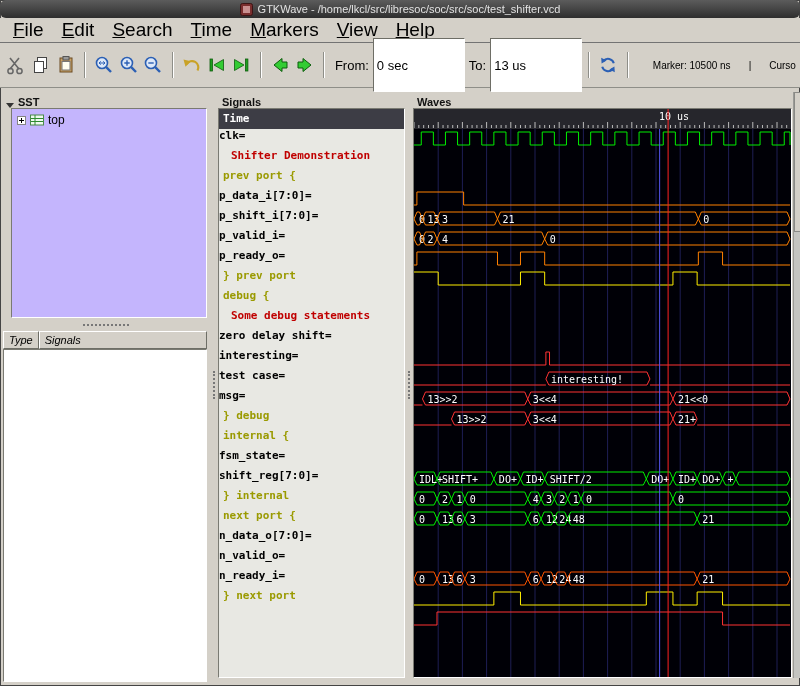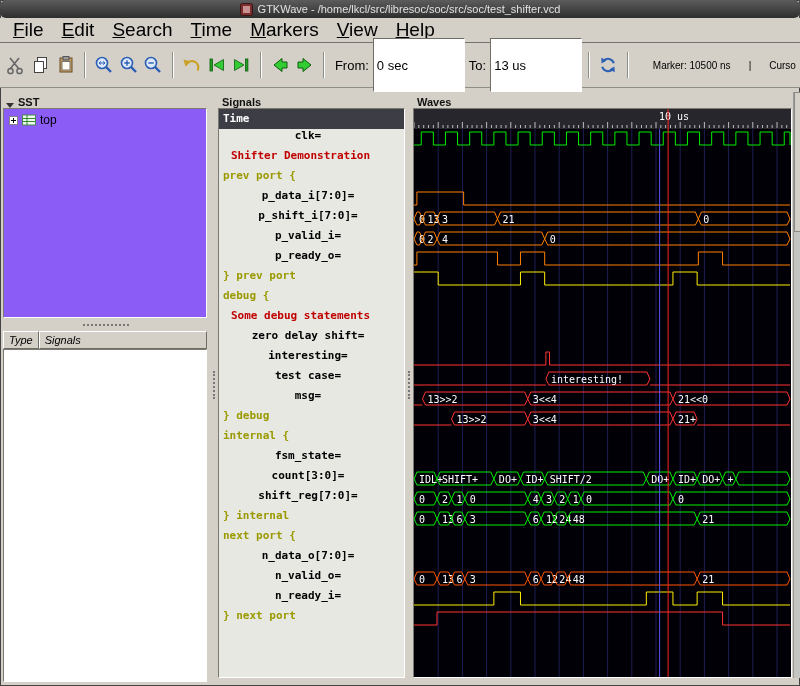--- a/index.html
+++ b/index.html
@@ -21,39 +21,39 @@
   .tlabel{font-size:13px;margin:0 4px 0 4px;white-space:nowrap;}
   .tfield{width:84px;height:20px;font:13px "Liberation Sans",sans-serif;border:1px solid;border-color:#6e6e66 #fff #fff #6e6e66;background:#fff;padding:16px 3px;}
   .ttext{font-size:10px;margin-left:18px;white-space:nowrap;}
   
   .panel{position:absolute;display:flex;flex-direction:column;}
   .frame-label{height:16px;font-size:11px;font-weight:bold;color:#111;display:flex;align-items:flex-end;gap:4px;padding-left:4px;}
   .tri{width:0;height:0;border-left:4px solid transparent;border-right:4px solid transparent;border-top:5px solid #333;}
   .content-sunken{flex:1;border:1px solid;border-color:#7a7a72 #ffffff #ffffff #7a7a72;overflow:hidden;position:relative;}
   
   #sst-panel{left:2px;top:92px;width:208px;height:592px;}
-  .sst-tree{height:202px;margin:0 3px 0 1px;background:#8b5cf6;border:1px solid;border-color:#7a7a72 #fff #fff #7a7a72;padding:3px;}
+  .sst-tree{height:202px;margin:0 3px 0 9px;background:#c4b5fd;border:1px solid;border-color:#7a7a72 #fff #fff #7a7a72;padding:3px;}
   .tree-item{display:flex;align-items:center;gap:4px;font-size:12px;height:16px;padding-left:2px;color:#000;}
   .hsash{height:13px;display:flex;align-items:center;justify-content:center;}
   .hgrip{width:46px;border-top:2px dotted #777;}
   .cols-header{display:flex;height:18px;margin:0 3px 0 1px;font-style:italic;}
   .colbtn{background:#d4d0c8;border:1px solid;border-color:#fff #6e6e66 #6e6e66 #fff;font-size:11px;padding:1px 5px;line-height:14px;color:#000;}
   .colbtn.grow{flex:1;}
   .sst-list{flex:1;margin:0 3px 2px 1px;background:#fff;border:1px solid;border-color:#7a7a72 #fff #fff #7a7a72;}
   
   .vsash{position:absolute;top:92px;width:6px;height:586px;display:flex;align-items:center;justify-content:center;}
   #vsash1{left:211px;}
   #vsash2{left:406px;}
   .vgrip{height:28px;border-left:2px dotted #777;}
   
   #signals-panel{left:218px;top:92px;width:187px;height:586px;}
   #signals-panel .content-sunken{background:#e8e8e3;}
   .time-header{height:20px;background:#3d3d45;color:#fff;font:bold 11px "DejaVu Sans Mono",monospace;line-height:20px;padding-left:4px;}
   .sigrow{height:20px;line-height:20px;font:bold 11px "DejaVu Sans Mono",monospace;white-space:nowrap;overflow:hidden;}
-  .sigrow.signal{text-align:center;padding-right:7px;color:#000;}
+  .sigrow.signal{text-align:left;padding-right:7px;color:#000;}
   .sigrow.comment{text-align:left;padding-left:12px;color:#c00000;}
   .sigrow.group{text-align:left;padding-left:4px;color:#9a9a00;}
   
   #waves-panel{left:413px;top:92px;width:379px;height:586px;}
   #waves-panel .content-sunken{background:#000006;}
   
   .vscroll{position:absolute;left:793px;top:92px;width:7px;height:586px;background:#c4c4c0;border-left:1px solid #9a9a96;}
   .vthumb{position:absolute;left:0;right:0;top:0;height:140px;background:#d4d0c8;border:1px solid #8a8a86;box-sizing:border-box;}
 </style>
 </head>
@@ -224,21 +224,20 @@
           <div class="sigrow group">} prev port</div>
           <div class="sigrow group">debug {</div>
           <div class="sigrow comment">Some debug statements</div>
           <div class="sigrow signal">zero delay shift=</div>
           <div class="sigrow signal">interesting=</div>
           <div class="sigrow signal">test case=</div>
           <div class="sigrow signal">msg=</div>
           <div class="sigrow group">} debug</div>
           <div class="sigrow group">internal {</div>
           <div class="sigrow signal">fsm_state=</div>
-          <div class="sigrow signal">count[3:0]=</div>
           <div class="sigrow signal">shift_reg[7:0]=</div>
           <div class="sigrow group">} internal</div>
           <div class="sigrow group">next port {</div>
           <div class="sigrow signal">n_data_o[7:0]=</div>
           <div class="sigrow signal">n_valid_o=</div>
           <div class="sigrow signal">n_ready_i=</div>
           <div class="sigrow group">} next port</div>
         </div>
     </div>
   </div>

